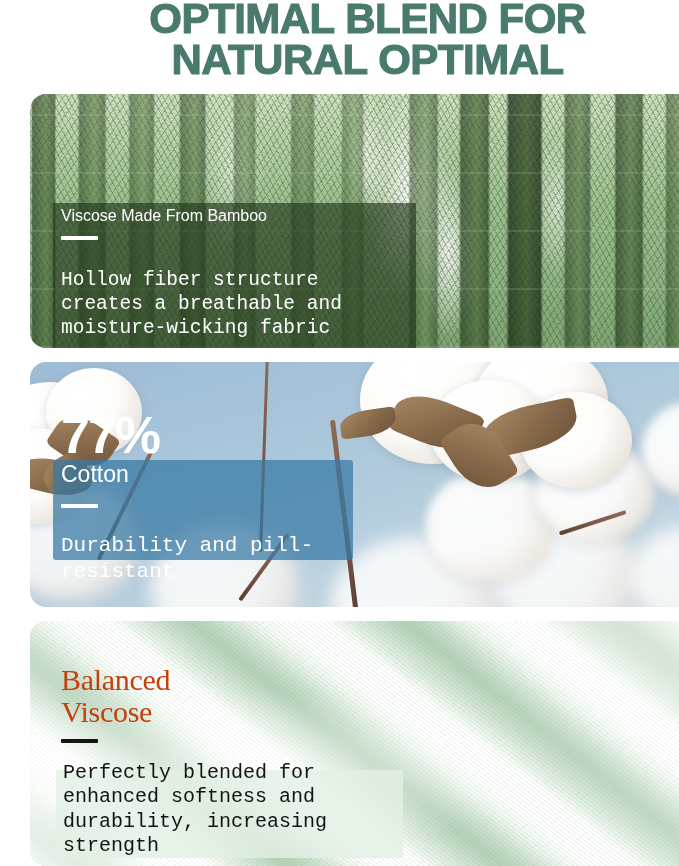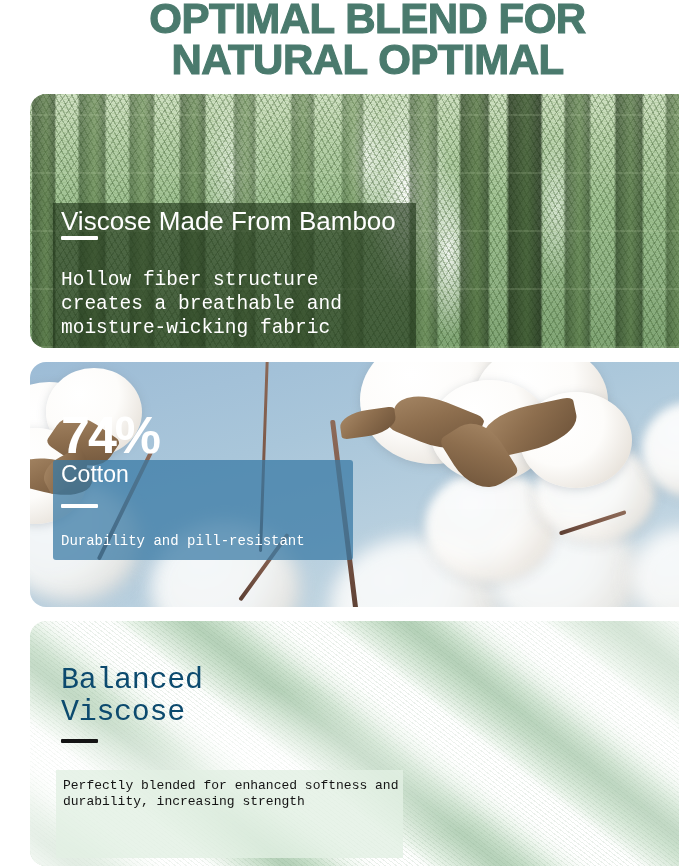--- a/index.html
+++ b/index.html
@@ -177,23 +177,23 @@
   .rule { background:#ffffff; border-radius:1px; }
   .rule.dark { background:#141414; }
   .desc {
     font-family:Liberation Mono, monospace;
     font-weight:400;
     color:#ffffff;
     line-height:1.22;
   }
   .desc.dark, .subhead.dark { color:#141414; }
   .heading-dark {
-    font-family:Liberation Mono, monospace;
+    font-family:Liberation Serif, serif;
     font-weight:400;
-    color:#0c4a6e;
+    color:#c2410c;
     line-height:1.07;
     letter-spacing:-0.3px;
   }
 </style>
 </head>
 <body>
 
 <div class="page">
 
   <div class="headline">
@@ -206,21 +206,21 @@
       <div class="bamboo-base"></div>
       <div class="bamboo-sky"></div>
       <div class="bamboo-leaves"></div>
       <div class="bamboo-stalks"></div>
       <div class="bamboo-nodes"></div>
     </div>
   </div>
   <div class="plate-dark"></div>
 
 
-  <div class="txt subhead" style="left:33px; top:208px; font-size:26px;">Viscose Made From Bamboo</div>
+  <div class="txt subhead" style="left:33px; top:208px; font-size:16px;">Viscose Made From Bamboo</div>
 
   <div class="txt rule" style="left:33px; top:236px; width:37px; height:4px;"></div>
 
   <div class="txt desc" style="left:33px; top:269px; width:346px; font-size:19.5px;">Hollow fiber structure creates a breathable and moisture-wicking fabric</div>
 
   <div class="panel" id="panel-cotton">
     <div class="bg">
       <div class="cotton-sky"></div>
 
       <div class="boll softer" style="left:-30px; top:120px; width:140px; height:120px;"></div>
@@ -250,40 +250,40 @@
 
       <div class="stem" style="left:120px; top:88px;  width:4px; height:122px; transform:rotate(26deg); transform-origin:top center;"></div>
       <div class="stem" style="left:300px; top:58px;  width:5px; height:196px; transform:rotate(-7deg); transform-origin:top center;"></div>
       <div class="stem" style="left:256px; top:172px; width:4px; height:82px; transform:rotate(36deg); transform-origin:top center;"></div>
       <div class="stem" style="left:236px; top:-10px; width:3px; height:200px; transform:rotate(2deg); transform-origin:top center;"></div>
       <div class="stem" style="left:594px; top:150px; width:4px; height:70px; transform:rotate(72deg); transform-origin:top center;"></div>
     </div>
   </div>
   <div class="plate-blue"></div>
 
-  <div class="txt pct" style="left:33px; top:409px; font-size:52px;">74%</div>
+  <div class="txt pct" style="left:33px; top:409px; font-size:52px;">77%</div>
 
   <div class="txt subhead" style="left:33px; top:463px; font-size:23px;">Cotton</div>
 
   <div class="txt rule" style="left:33px; top:504px; width:37px; height:4px;"></div>
 
-  <div class="txt desc" style="left:33px; top:533px; width:300px; font-size:14px;">Durability and pill-resistant</div>
+  <div class="txt desc" style="left:33px; top:533px; width:300px; font-size:21px;">Durability and pill-resistant</div>
 
   <div class="panel" id="panel-fabric">
     <div class="bg">
       <div class="fabric-base"></div>
       <div class="fabric-bands"></div>
       <div class="fabric-threads"></div>
       <div class="fabric-sheen"></div>
     </div>
   </div>
   <div class="plate-mint"></div>
 
   <div class="txt heading-dark" style="left:33px; top:664px; font-size:30px;">
     <div>Balanced</div>
     <div>Viscose</div>
   </div>
 
   <div class="txt rule dark" style="left:33px; top:739px; width:37px; height:4px;"></div>
 
-  <div class="txt desc dark" style="left:35px; top:778px; width:340px; font-size:13px;">Perfectly blended for enhanced softness and durability, increasing strength</div>
+  <div class="txt desc dark" style="left:35px; top:761px; width:340px; font-size:20px;">Perfectly blended for enhanced softness and durability, increasing strength</div>
 
 </div>
 
 </body></html>

